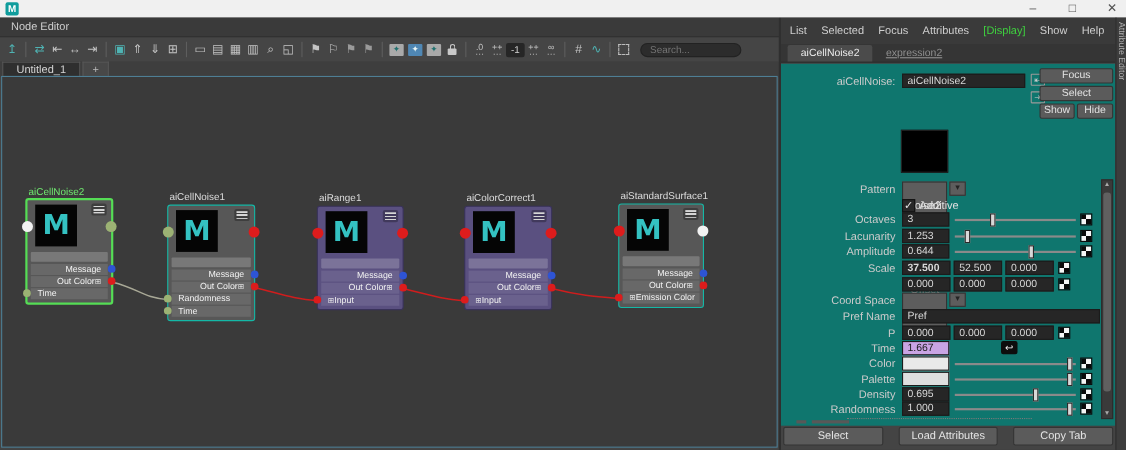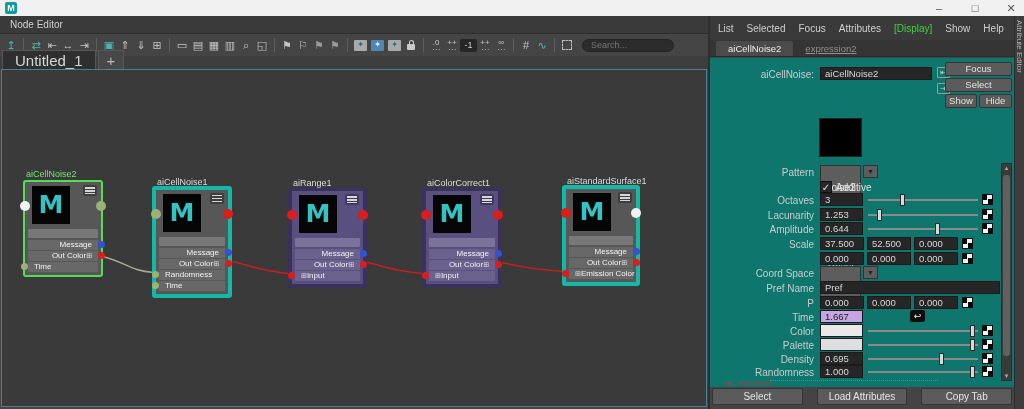--- a/index.html
+++ b/index.html
@@ -37,26 +37,26 @@
   .tool.lockicon { position:relative; }
   .lock-body { position:absolute; left:4px; top:7px; width:8px; height:6px; background:#c9c9c9; border-radius:1px; }
   .lock-shackle { position:absolute; left:6px; top:3px; width:5px; height:5px; border:1.5px solid #c9c9c9; border-bottom:none; border-radius:3px 3px 0 0; }
   .tool.dashedbox { position:relative; }
   .dashed-sq { position:absolute; left:3px; top:3px; width:10px; height:10px; border:1px dashed #bdbdbd; }
   .tb-sep { width:1px; height:14px; background:#5e5e5e; margin:0 4px; }
   .search-box { margin-left:7px; width:92px; height:13px; background:#2c2c2c; border:1px solid #222;
     border-radius:7px; color:#8a8a8a; font-size:9px; padding:0 8px; outline:none; font-family:inherit; }
   
   .graph-tabs { position:absolute; left:0; top:56px; width:708px; height:14px; background:#3e3e3e; display:flex; align-items:flex-end; padding-left:2px; }
-  .gtab { padding:1px 12px 1px; font-size:15px; color:#d6d6d6; background:#2f2f2f; border:1px solid #565656; border-bottom:none; cursor:default;margin-top:24px; }
+  .gtab { padding:1px 12px 1px; font-size:10px; color:#d6d6d6; background:#2f2f2f; border:1px solid #565656; border-bottom:none; cursor:default;margin-top:24px; }
   .gtab.plus { padding:1px 8px; background:#484848; color:#bbb; margin-left:2px; }
   
   .graph { position:absolute; left:1px; top:69px; width:706px; height:338px; background:#3a3a3a; border:1px solid #4e7e94; }
   .wires { position:absolute; left:0; top:0; pointer-events:none; }
-  .node { position:absolute; border-radius:3px; border:4px solid #14b8a6; padding-bottom:3px; }
+  .node { position:absolute; border-radius:3px; border:1px solid #14b8a6; padding-bottom:3px; }
   .node.gray { background:#575757; }
   .node.purple { background:#5a5080; border-color:#39325a; }
   .node.selected { border:2px solid #55dd55; }
   .node-title { position:absolute; top:-13px; left:1px; font-size:9px; color:#dcdcdc; white-space:nowrap; }
   .node-title.sel { color:#6fe76f; }
   .icon-area { position:relative; height:46px; }
   .mthumb { position:absolute; left:7px; top:4px; width:38px; height:38px; background:#050505;
     color:#34c2c2; font-weight:bold; font-size:25px; line-height:38px; text-align:center;
     font-family:"DejaVu Sans",sans-serif; }
   .burger { position:absolute; right:4px; top:3px; width:14px; height:11px; background:rgba(0,0,0,.28); border-radius:2px; }
@@ -289,21 +289,21 @@
       <div class="fld" style="top: 150px; left: 110px; width: 43px;">1.253</div>
       <div class="track" style="top: 156px; left: 158px; width: 110px;"></div>
       <div class="thumb" style="top: 151px; left: 167.45px;"></div>
       <div class="checker" style="top: 151px; left: 272px;"></div>
       <span class="ae-label" style="top: 166px;">Amplitude</span>
       <div class="fld" style="top: 164px; left: 110px; width: 43px;">0.644</div>
       <div class="track" style="top: 170px; left: 158px; width: 110px;"></div>
       <div class="thumb" style="top: 165px; left: 225.2px;"></div>
       <div class="checker" style="top: 165px; left: 272px;"></div>
       <span class="ae-label" style="top: 181px;">Scale</span>
-      <div class="fld" style="top: 179px; left: 110px; width: 44px;">37.500</div>
+      <div class="fld" style="top: 179px; left: 110px; width: 44px; font-weight: bold;">37.500</div>
       <div class="fld" style="top: 179px; left: 157px; width: 44px;">52.500</div>
       <div class="fld" style="top: 179px; left: 204px; width: 44px;">0.000</div>
       <div class="checker" style="top: 180px; left: 252px;"></div>
       <span class="ae-label" style="top: 200px; margin-left: 40px;">Offset</span>
       <div class="fld" style="top: 194px; left: 110px; width: 44px;">0.000</div>
       <div class="fld" style="top: 194px; left: 157px; width: 44px;">0.000</div>
       <div class="fld" style="top: 194px; left: 204px; width: 44px;">0.000</div>
       <div class="checker" style="top: 195px; left: 252px;"></div>
       <span class="ae-label" style="top: 210px;">Coord Space</span>
       <div class="ddbox" style="top: 208px; left: 110px; width: 41px;">uv</div>

